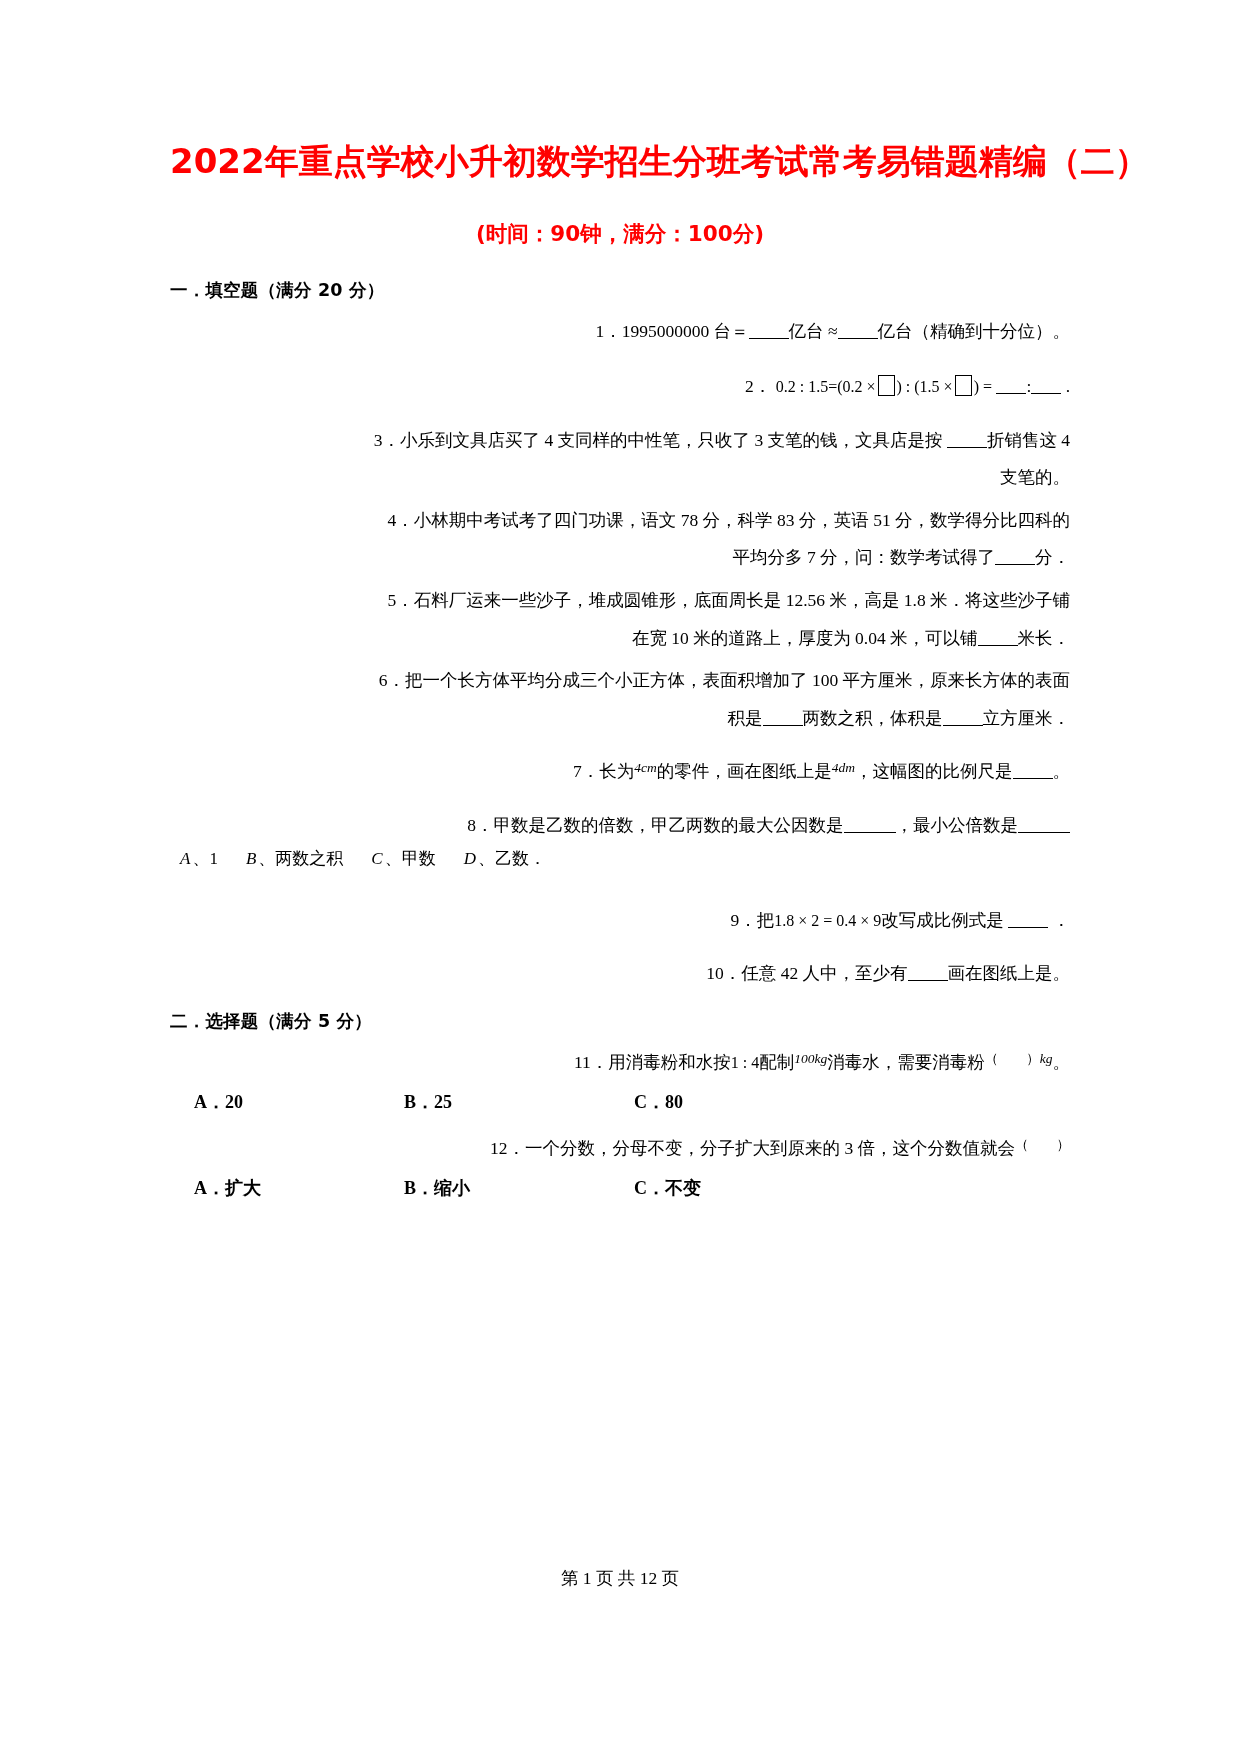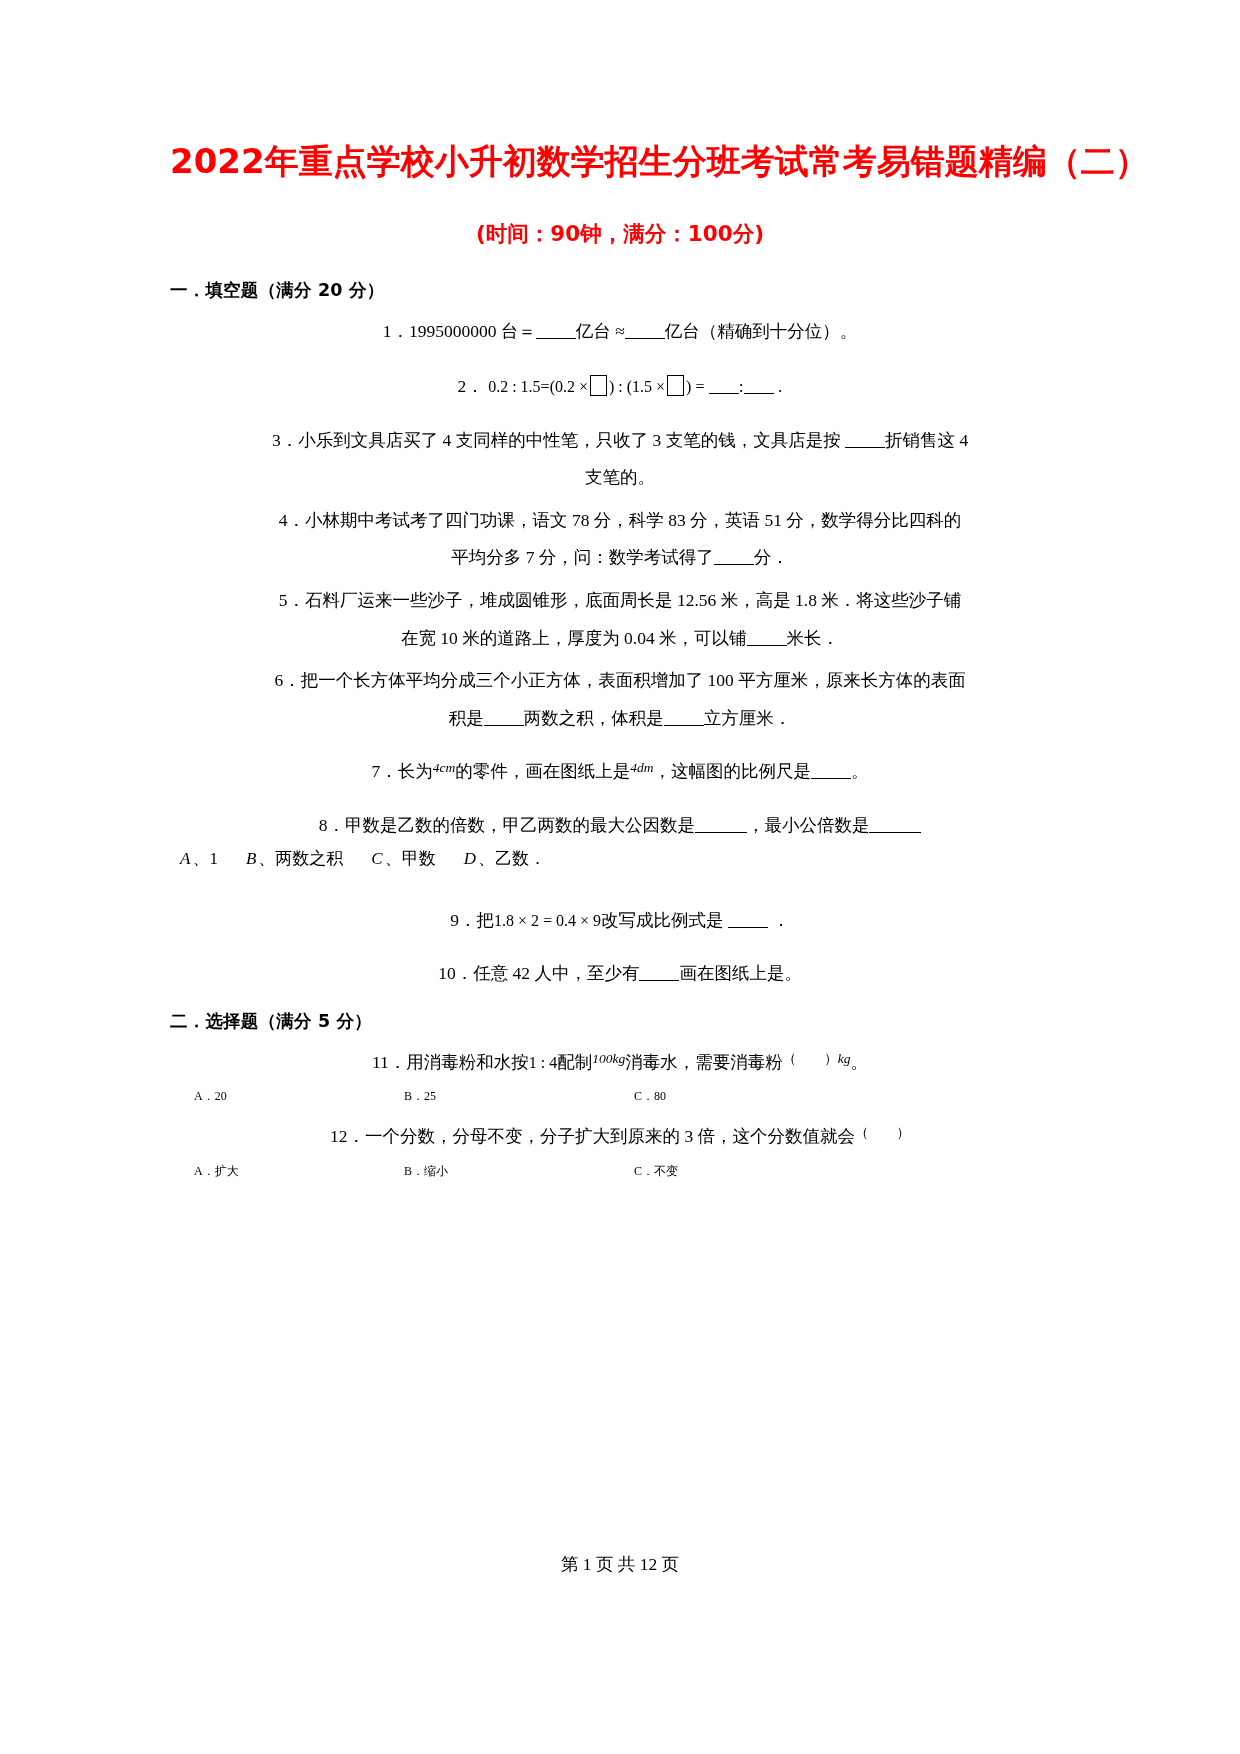--- a/index.html
+++ b/index.html
@@ -45,21 +45,21 @@
     font-family: "DejaVu Sans", "Liberation Sans", sans-serif;
     font-weight: bold;
     font-size: 17.5px;
     margin: 18px 0 13px 0;
     letter-spacing: 0.2px;
   }
   .q {
     font-size: 17.5px;
     line-height: 1.92;
     margin: 0 0 9px 0;
-    text-align: center;
+    text-align: right;
   }
   .q.tight { margin-bottom: 4px; }
   .q.wide  { margin-bottom: 20px; }
   .blank {
     display: inline-block;
     border-bottom: 1.6px solid #000;
     min-width: 40px;
     height: 1em;
     vertical-align: -2px;
   }
@@ -81,24 +81,25 @@
   }
   .mathbox {
     display: inline-block;
     width: 15px;
     height: 19px;
     border: 1.3px solid #000;
     vertical-align: -4px;
     margin: 0 2px;
   }
   .opt-row {
-    font-size: 12px;
+    font-size: 18px;
     line-height: 1.9;
     margin: 6px 0 12px 0;
     display: flex;
+    font-weight: bold;
   }
   .opt-row .opt {
     display: inline-block;
   }
   .opt-a { width: 210px; padding-left: 24px; }
   .opt-b { width: 230px; }
   .opt-c { width: 200px; }
   .q8-opts {
     font-size: 17px;
     margin: 2px 0 34px 0;
@@ -107,21 +108,21 @@
   .q8-opts .lbl {
     font-style: italic;
     font-family: "Liberation Serif", "DejaVu Serif", serif;
     padding: 0 2px;
   }
   .q8-opts .gap { display: inline-block; width: 26px; }
   .footer {
     position: absolute;
     left: 0;
     right: 0;
-    bottom: 178px;
+    bottom: 164px;
     text-align: center;
     font-size: 17.5px;
     font-family: "Liberation Serif", "DejaVu Serif", serif;
   }
   .eq { white-space: nowrap; }
 </style>
 </head>
 <body>
 
 <div class="page">

